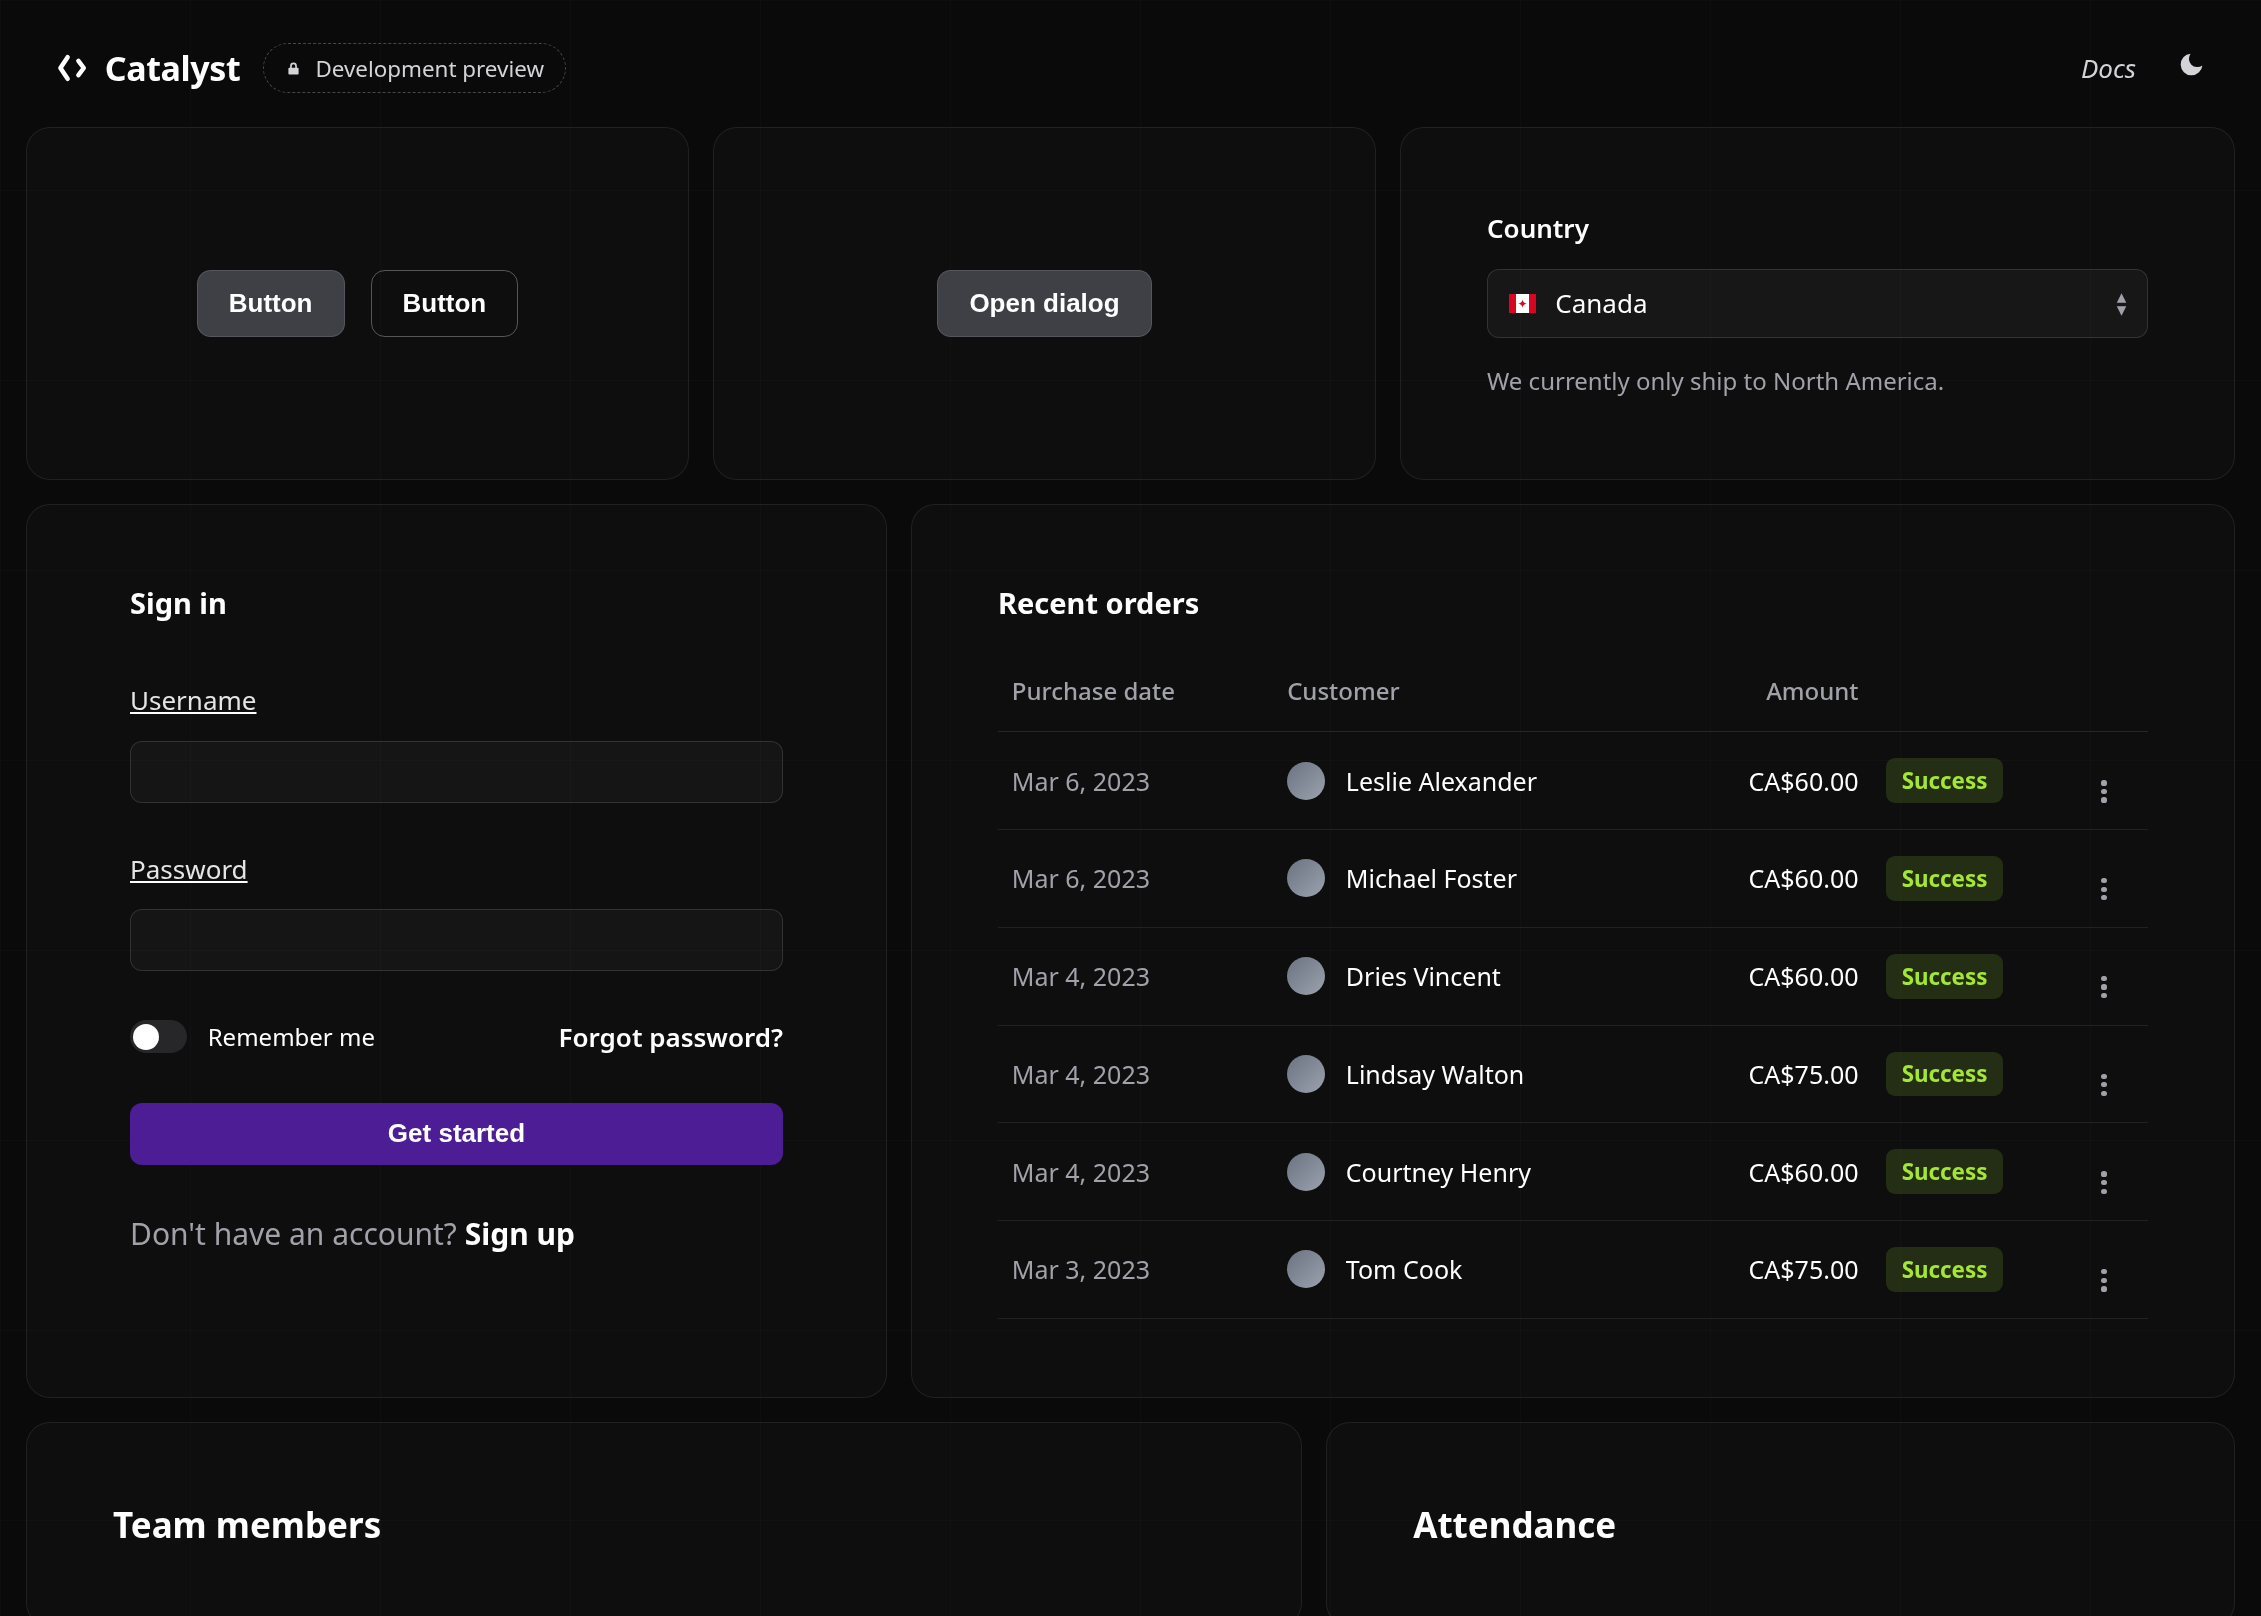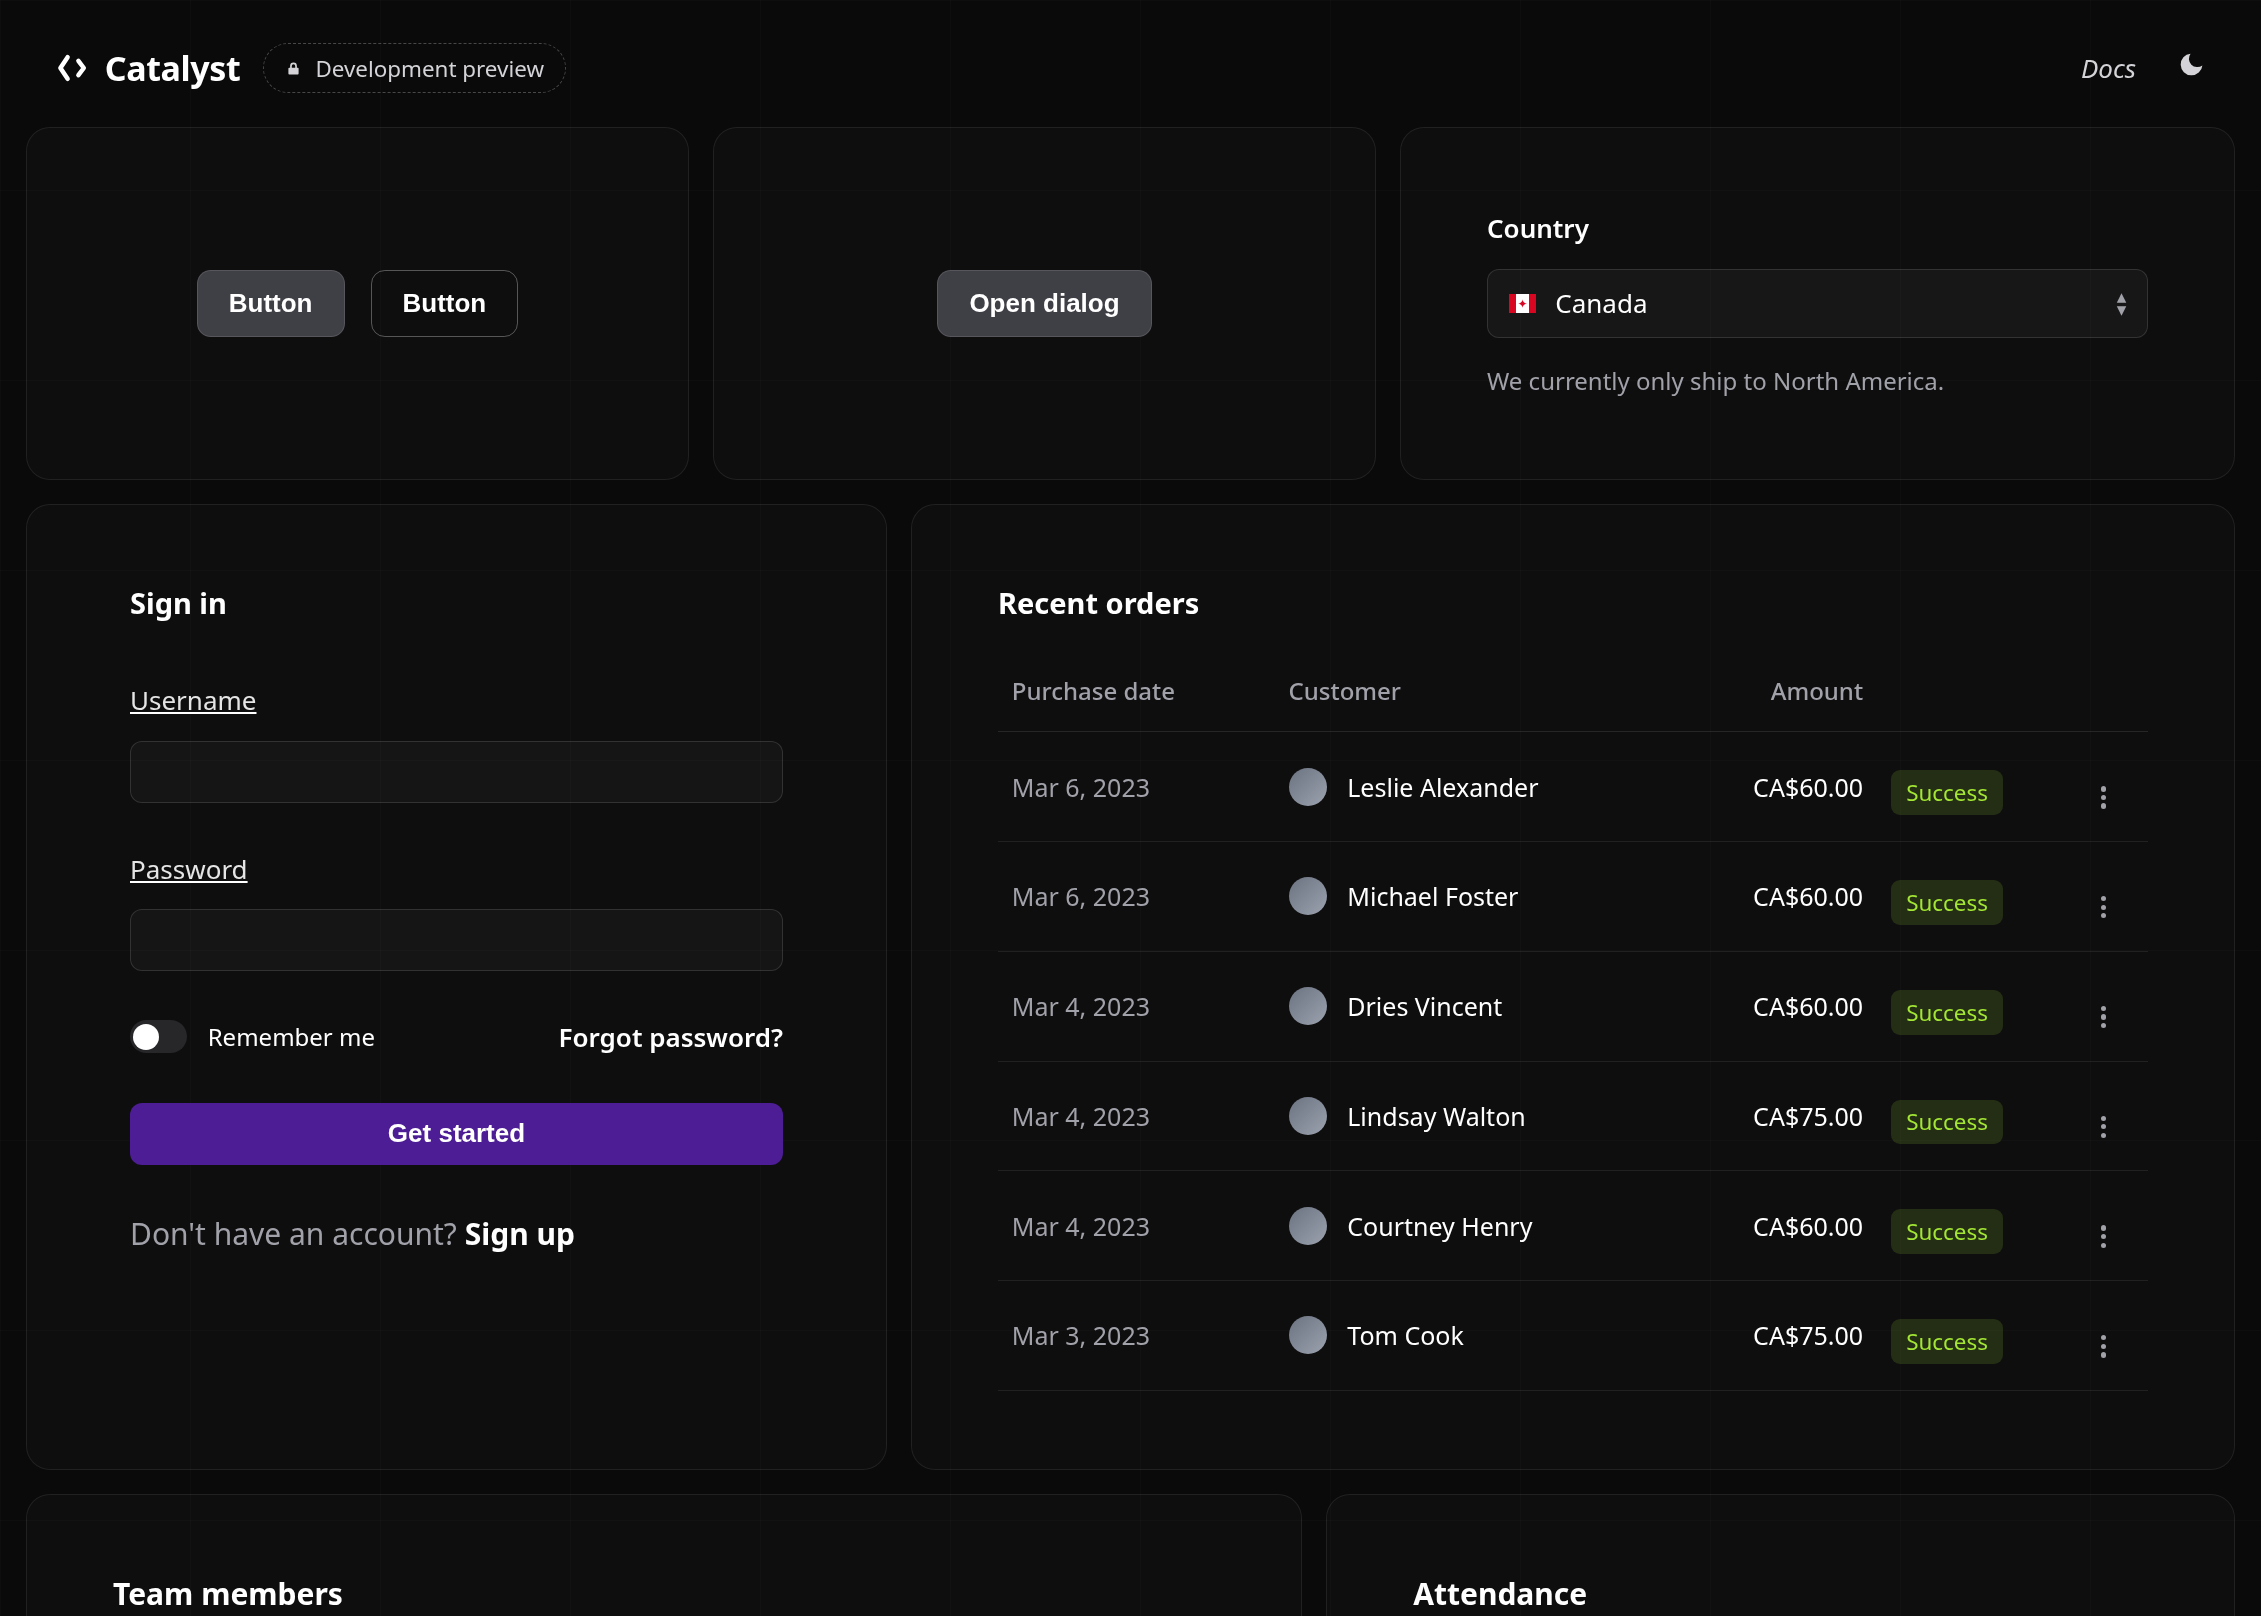--- a/index.html
+++ b/index.html
@@ -145,32 +145,31 @@
   }
   .orders td.date { color:#a1a1aa; }
   .customer-cell { display:flex; align-items:center; gap:20.7px; }
   .avatar { width:38px; height:38px; border-radius:50%; background:linear-gradient(135deg,#6b7280,#9ca3af); flex-shrink:0; }
   .badge-success {
     background: rgba(163,230,53,0.15);
     color:#a3e635;
     border-radius:9px;
     padding: 6.9px 15.5px;
     font-size:22.4px;
-    font-weight:400;
+    font-weight:700;
     display:inline-block;
-    margin-top:12px;
   }
   .row-menu { color:#a1a1aa; cursor:pointer; padding:0 6.9px; }
   .dots-v { display:inline-flex; flex-direction:column; gap:3.4px; }
   .dots-v span { width:5.2px; height:5.2px; background:#a1a1aa; border-radius:50%; display:block; }
 
   
   .card-team { flex:1.5; padding: 78px 86px; min-height:172px; }
   .card-attendance { flex:1; padding: 78px 86px; min-height:172px; }
-  .section-title { font-size:30px; font-weight:700; }
+  .section-title { font-size:35px; font-weight:700; }
 </style>
 </head>
 <body>
 
 <div class="page">
 
   <div class="topbar">
     <div class="brand">
       <div class="logo-wrap">
         <svg class="logo-mark" viewBox="0 0 40 40" fill="none">

